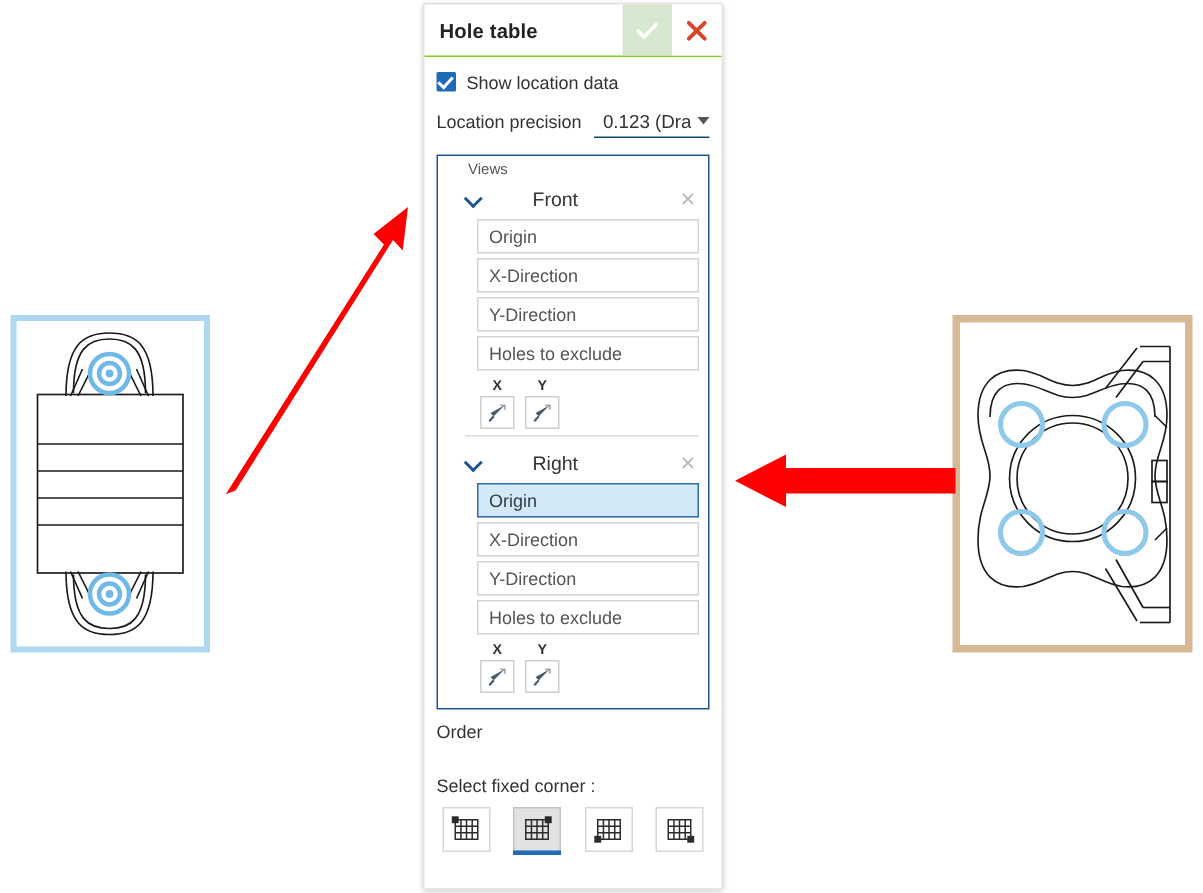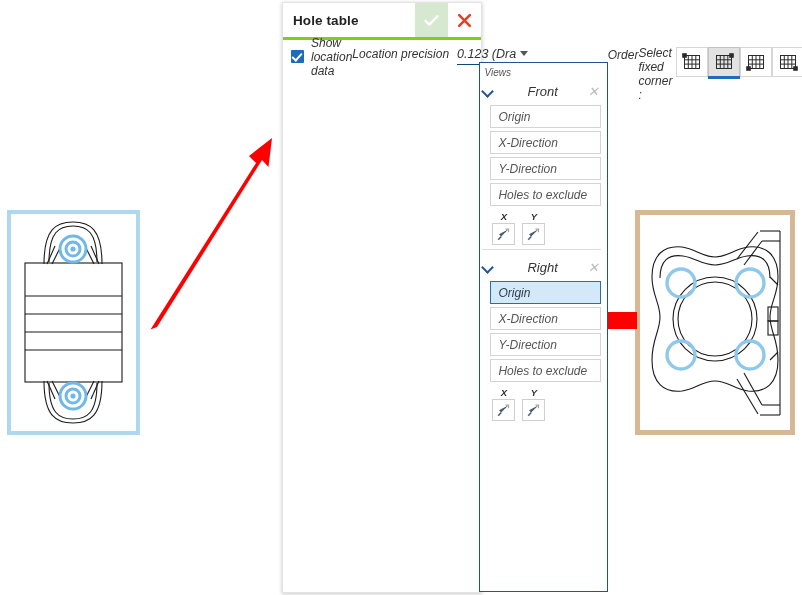--- a/index.html
+++ b/index.html
@@ -26,35 +26,35 @@
   #hole-table-dialog{
     position:absolute;left:282px;top:2px;width:200px;height:591px;
     background:#ffffff;
     box-sizing:border-box;
     border:1px solid #e3e3e3;
     box-shadow:0 1px 4px rgba(0,0,0,.22);
     display:flex;flex-direction:column;
   }
   .dlg-titlebar{
     height:34px;display:flex;align-items:stretch;
-    border-bottom:3px solid #84cc16;flex:0 0 auto;
+    border-bottom:1px solid #84cc16;flex:0 0 auto;
   }
   .dlg-title{
     flex:1 1 auto;display:flex;align-items:center;
     padding-left:10px;font-size:13.5px;font-weight:bold;color:#222;
     letter-spacing:.1px;
   }
   .dlg-btn{
     width:33px;display:flex;align-items:center;justify-content:center;
     cursor:pointer;
   }
   .dlg-btn.ok{background:#d6e8d0;}
   .dlg-btn.cancel{background:#ffffff;}
 
-  .dlg-body{flex:1 1 auto;display:flex;flex-direction:row;padding:0 8px;font-style:italic;}
+  .dlg-body{flex:1 1 auto;display:flex;flex-direction:column;padding:0 8px;}
 
   .chk-row{display:flex;align-items:center;height:25px;margin-top:4px;}
   .chkbox{
     width:13px;height:13px;background:#1e6bb8;border-radius:1px;
     position:relative;flex:0 0 auto;margin-right:7px;cursor:pointer;
   }
   .chkbox:after{
     content:"";position:absolute;left:3px;top:1px;width:4px;height:8px;
     border:solid #fff;border-width:0 2px 2px 0;transform:rotate(42deg);
   }
@@ -68,22 +68,22 @@
     height:20px;cursor:pointer;
   }
   .precision-value{font-size:12.5px;color:#333;white-space:nowrap;overflow:hidden;}
   .caret{
     width:0;height:0;border-left:4.5px solid transparent;border-right:4.5px solid transparent;
     border-top:5px solid #555;margin-left:4px;flex:0 0 auto;
   }
 
   
   .views-group{
-    margin-top:22px;border:1px solid #21548f;background:#fff;
-    position:relative;flex:0 0 auto;padding:4px 6px 6px 2px;box-sizing:border-box;
+    margin-top:8px;border:1px solid #21548f;background:#fff;
+    position:relative;flex:0 0 auto;padding:4px 6px 6px 18px;box-sizing:border-box;
   }
   .views-legend{font-size:10px;color:#555;padding-left:2px;margin-bottom:2px;}
 
   .view-block{padding-bottom:4px;}
   .view-block + .view-block{border-top:1px solid #dcdcdc;padding-top:6px;}
   .view-head{display:flex;align-items:center;height:22px;gap:28px;}
   .chevron{
     width:12px;height:12px;flex:0 0 auto;margin-right:5px;position:relative;cursor:pointer;
   }
   .chevron:after{

